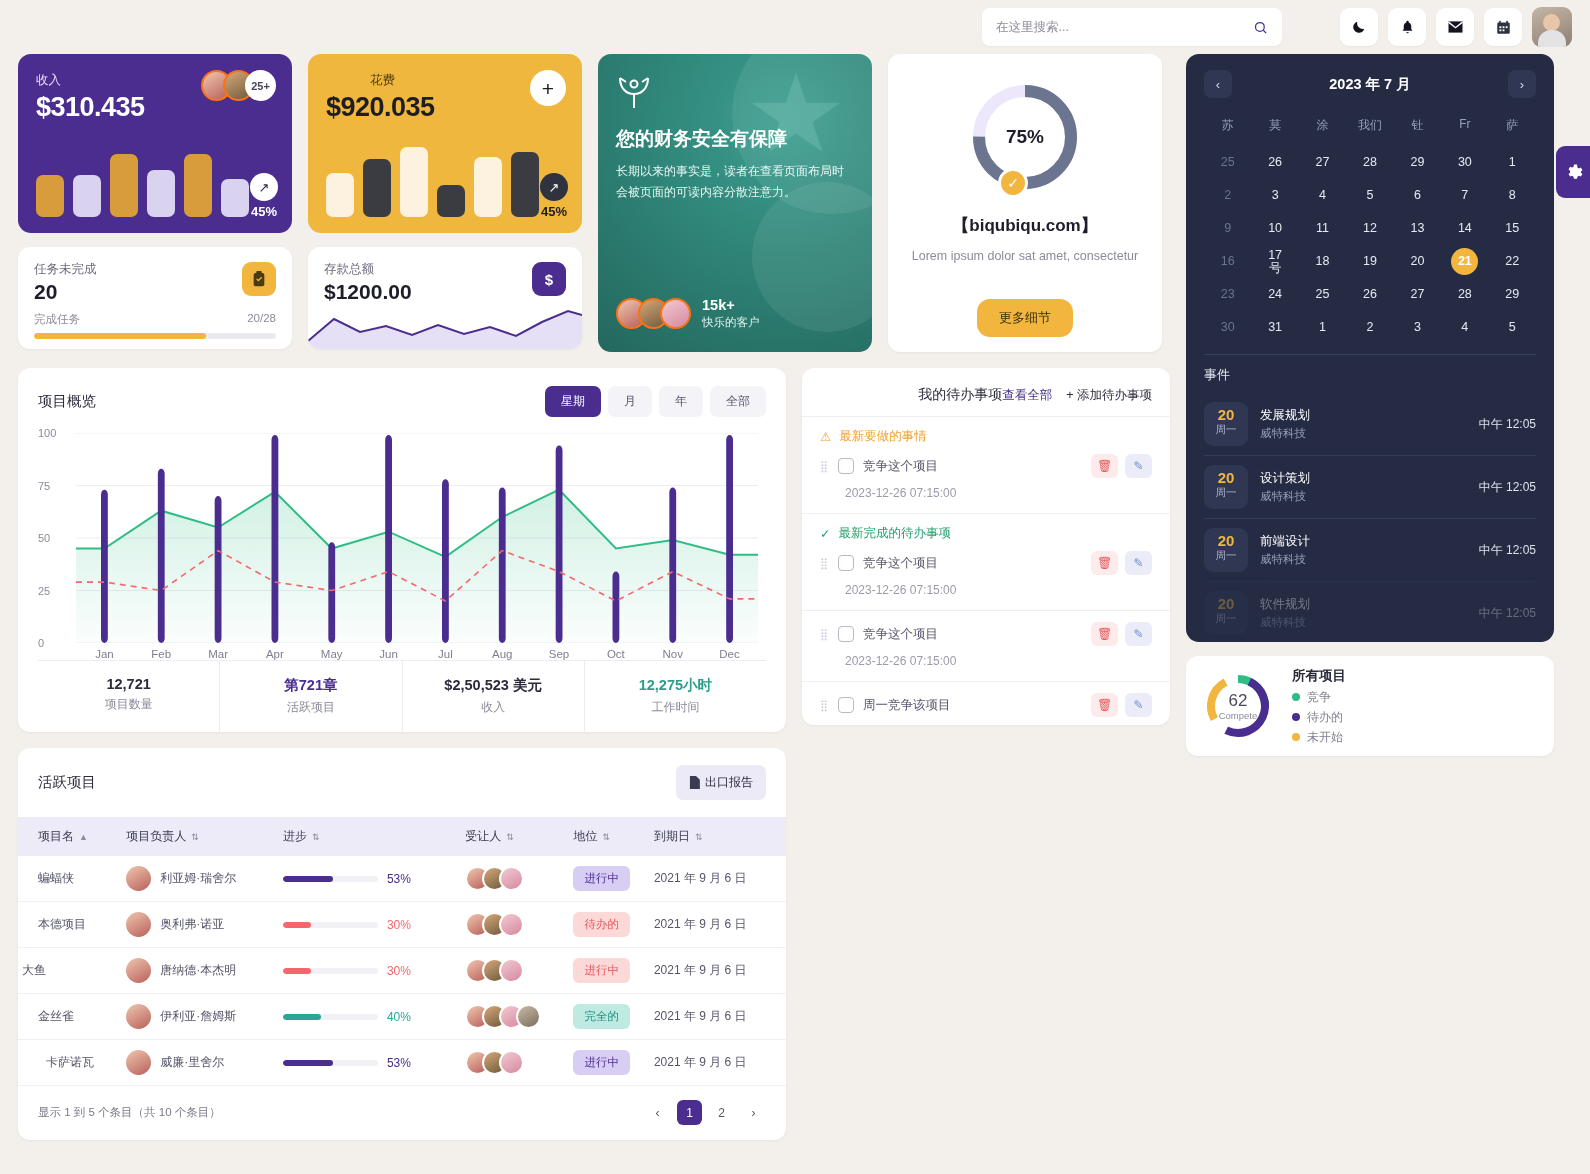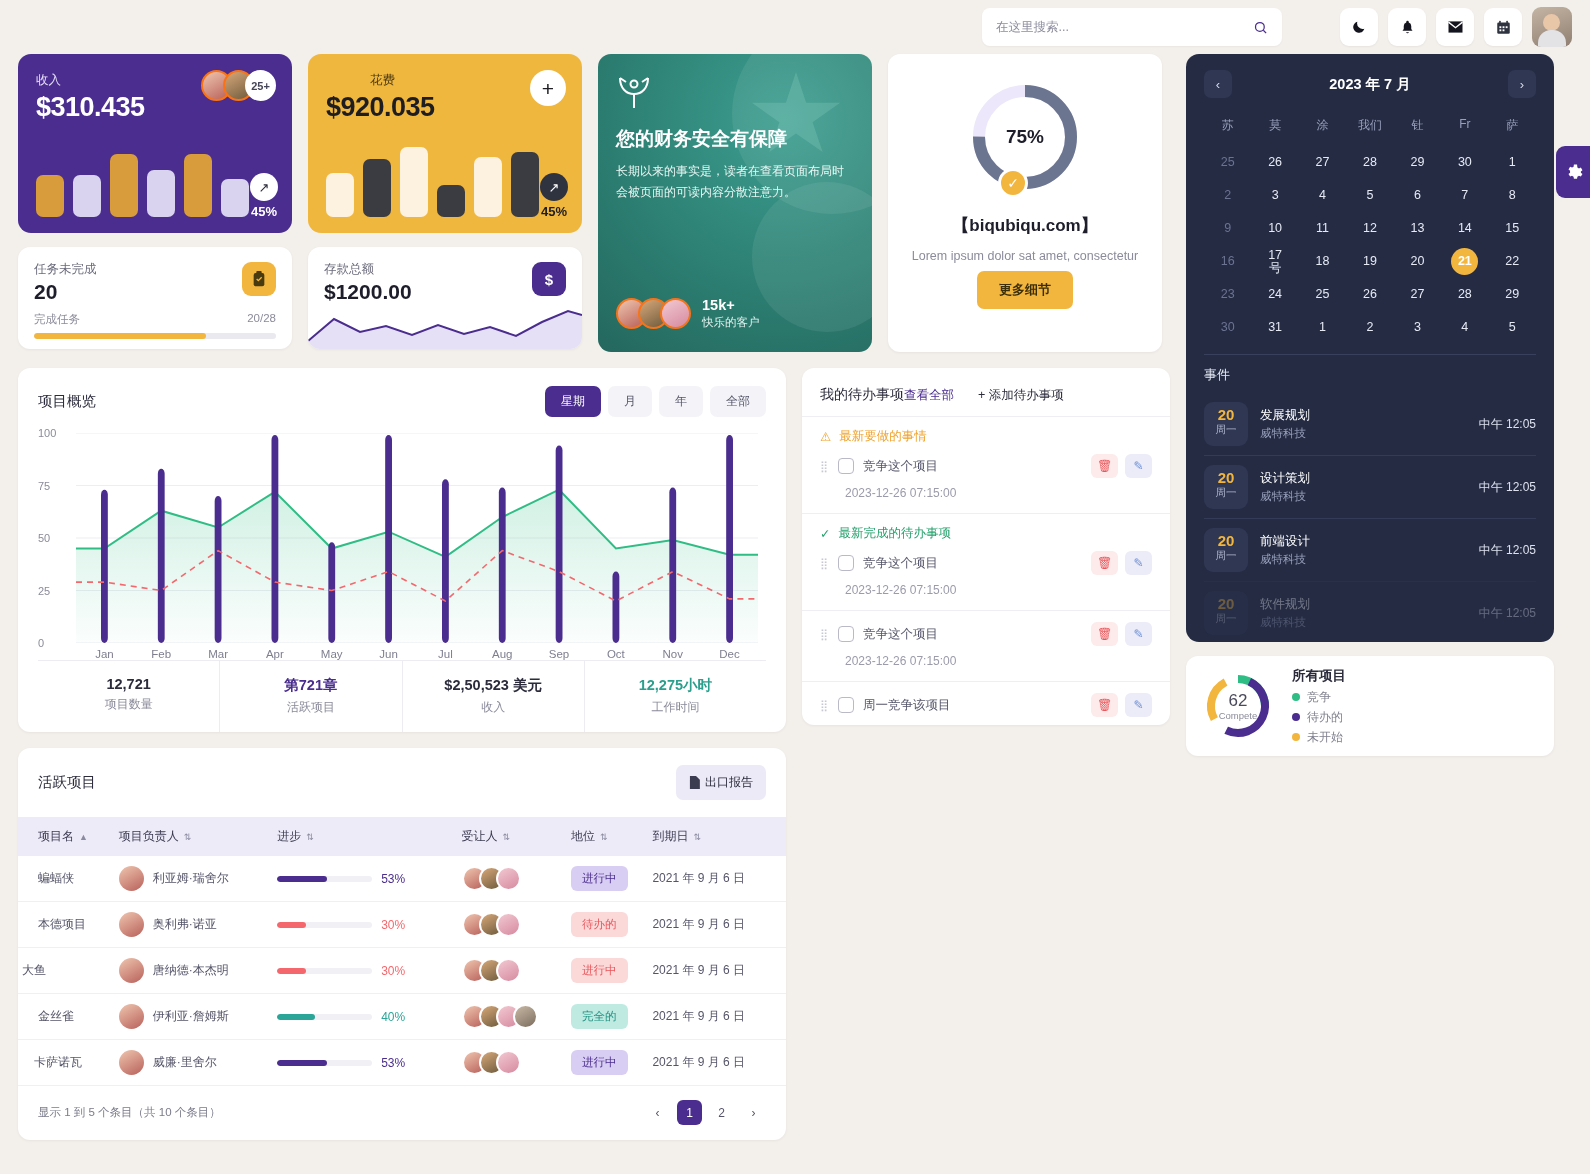--- a/index.html
+++ b/index.html
@@ -136,22 +136,22 @@
   .ring { width:110px; height:110px; margin: 8px auto 0; position:relative; }
   .ring-txt { position:absolute; inset:0; display:flex; align-items:center; justify-content:center; font-size:19px; font-weight:700; color:#1d1d2b;}
   .ring-badge {
     position:absolute; width:30px; height:30px; border-radius:50%; background:#f2b63f;
     left:28px; bottom:-6px; display:flex; align-items:center; justify-content:center;
     color:#fff; font-size:14px; border:3px solid #fff;
   }
   .ring-title { font-size:17px; font-weight:700; margin-top:22px; color:#1d1d2b; }
   .ring-sub { font-size:12.5px; color:#8b8b9b; line-height:1.7; margin-top:9px; }
   .ring-btn {
-    margin-top:4px; background:#f2b63f; border:none; border-radius:7px;
-    padding:10px 22px; font-size:13px; color:#3c2f08; font-weight:700; cursor:pointer;
+    margin-top:32px; background:#f2b63f; border:none; border-radius:13px;
+    padding:10px 22px; font-size:13px; color:#3c2f08; font-weight:400; cursor:pointer;
     font-family: "Liberation Sans", sans-serif;
   }
 
   
   .calcard {
     width: 368px; background:#242b43; border-radius:13px; padding:16px 18px 0;
     color:#fff; height: 588px; overflow:hidden; position:relative;
   }
   .cal-head { display:flex; align-items:center; justify-content:space-between; margin-bottom:14px; }
   .cal-nav {
@@ -216,23 +216,23 @@
   .lg { display:flex; align-items:center; gap:5px; font-size:11.5px; color:#4b4b5c; }
   .lg i { width:9px; height:9px; border-radius:50%; display:block; }
   .cc-stats { display:flex; border-top:1px solid #ececf2; }
   .ccs { flex:1; text-align:center; padding:15px 0 16px; border-left:1px solid #ececf2; }
   .ccs:first-child { border-left:none; }
   .ccs-v { font-size:14.5px; font-weight:600; }
   .ccs-l { font-size:12px; color:#8b8b9b; margin-top:4px; }
 
   
   .todocard { width:368px; height:357px; overflow:hidden; }
-  .td-head { display:flex; justify-content:flex-start; align-items:center; padding:18px 18px 12px; }
+  .td-head { display:flex; justify-content:flex-end; align-items:center; padding:18px 18px 12px; }
   .td-title { font-size:14px; color:#2b2b3c; }
-  .td-actions { display:flex; gap:24px; font-size:12.5px; }
+  .td-actions { display:flex; gap:14px; font-size:12.5px; }
   .td-link { color:#4a2d8f; cursor:pointer; }
   .td-add { color:#2b2b3c; cursor:pointer; }
   .td-group { border-top:1px solid #eeeef3; padding:11px 18px 13px; }
   .td-gt { display:flex; align-items:center; gap:8px; font-size:12.5px; margin-bottom:9px; }
   .td-gt.warn { color:#f0a22b; }
   .td-gt.done { color:#23a06b; }
   .td-item { display:flex; align-items:center; gap:9px; }
   .grip { color:#c8c8d4; font-size:11px; letter-spacing:1px; line-height:.8; cursor:grab; }
   .cbx { width:16px; height:16px; border:1.5px solid #b9b9c8; border-radius:4px; cursor:pointer; flex:none; }
   .td-name { font-size:12.5px; color:#55556a; flex:1; }
@@ -747,21 +747,21 @@
                     <span class="st-av" style="background:linear-gradient(150deg,#efc6b0,#b8605a)"></span>
                     <span class="st-av" style="background:linear-gradient(150deg,#d8a87a,#6d5a3c)"></span>
                     <span class="st-av" style="background:linear-gradient(150deg,#f2c9d2,#d68aa0)"></span>
                     <span class="st-av" style="background:linear-gradient(150deg,#c9b9a6,#7b6d5e)"></span>
                   </span>
                 </td>
       <td><span class="badge" style="background:#bfeae2;color:#20907f">完全的</span></td>
       <td>2021 年 9 月 6 日</td>
               </tr>
               <tr>
-      <td style="padding-left:16px">卡萨诺瓦</td>
+      <td style="padding-left:28px">卡萨诺瓦</td>
       <td>
                   <span class="cell-pm">
           <span class="av-sm" style="background:linear-gradient(150deg,#efc6b0,#b8605a)"></span>
           <span>威廉·里舍尔</span>
                   </span>
                 </td>
       <td>
                   <span class="prog-row">
           <span class="prog-t">
                       <i style="width:53%;background:#4a2d8f"></i>

